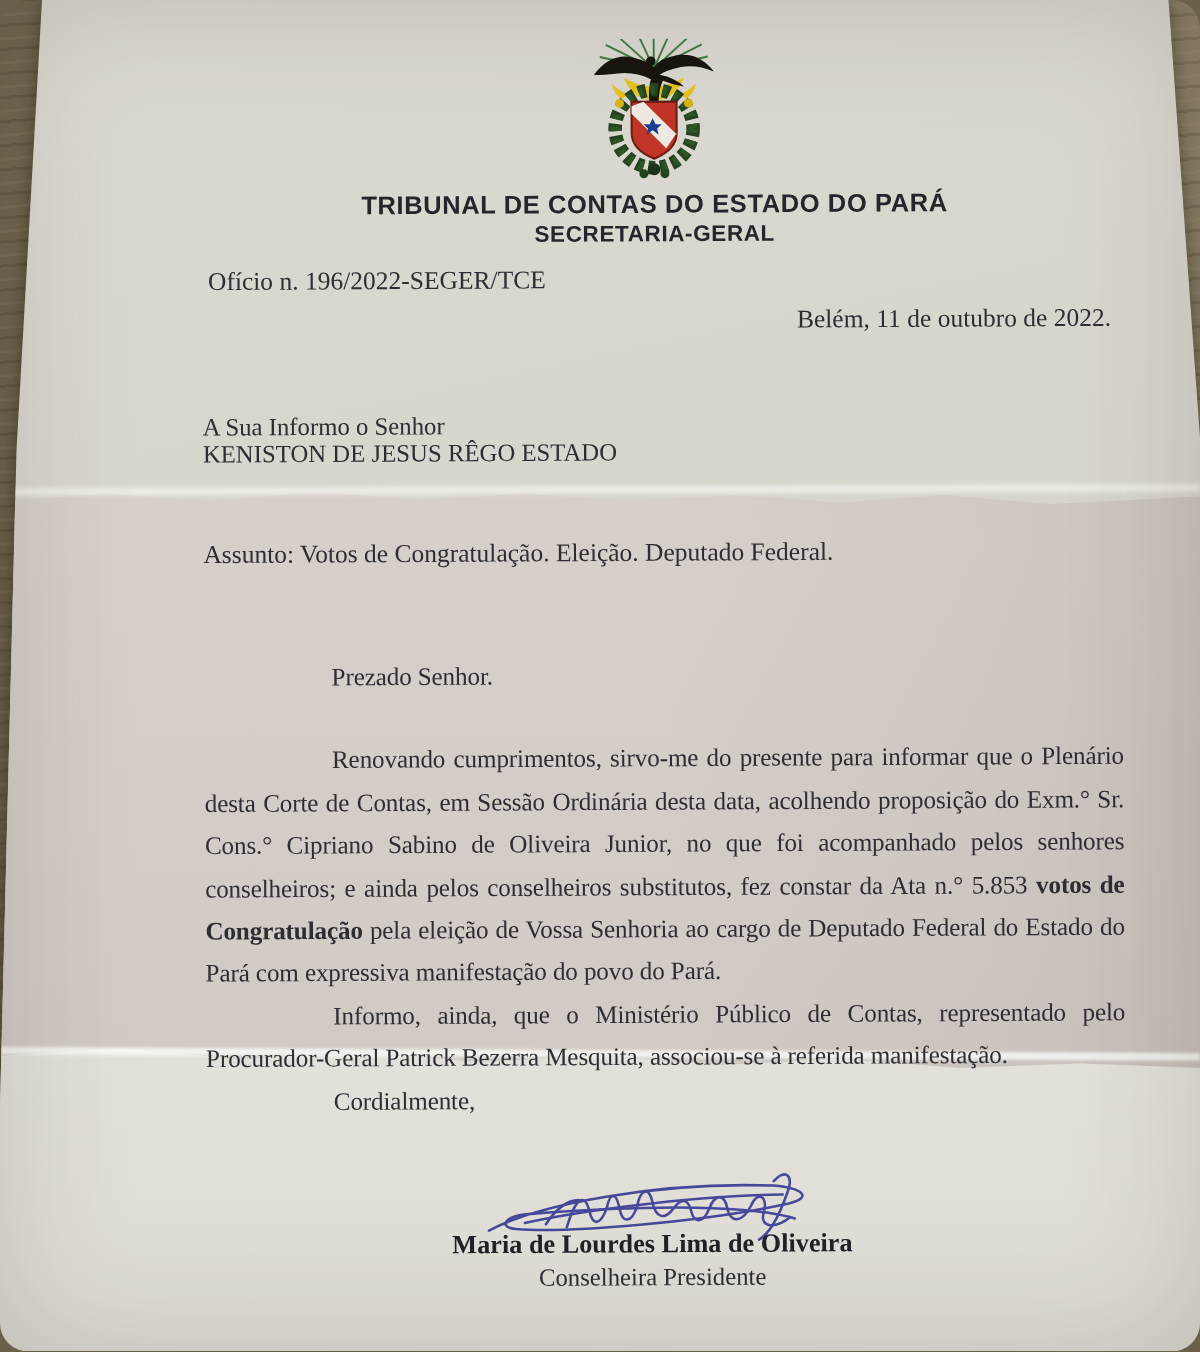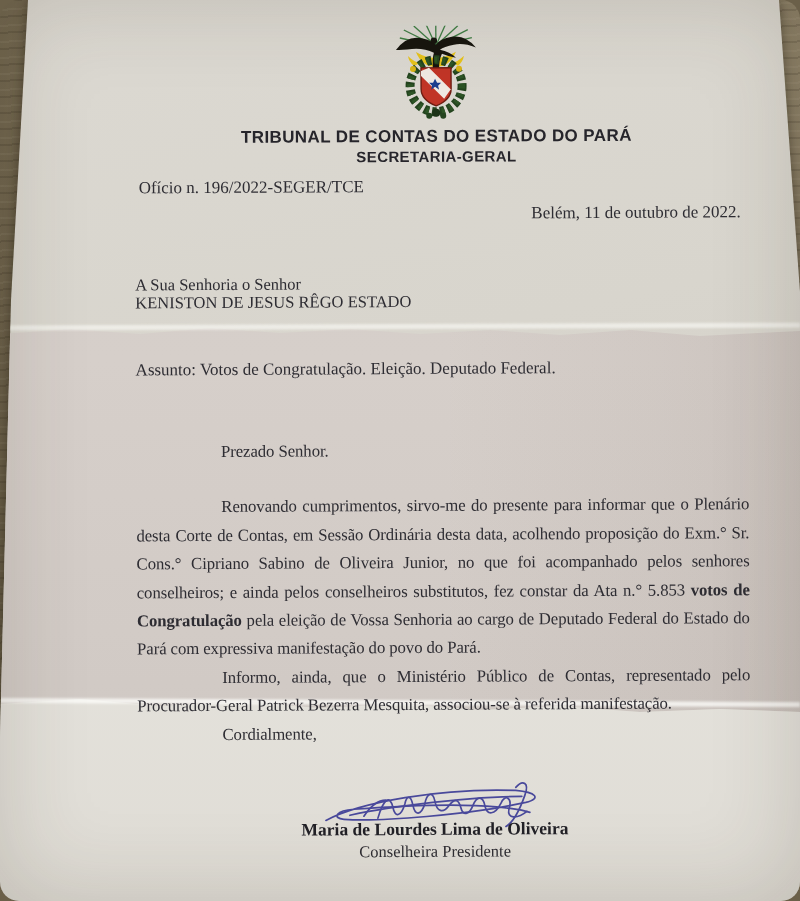--- a/index.html
+++ b/index.html
@@ -128,21 +128,21 @@
           <path d="M40,55 L42,59 L46,59 L43,62 L44,66 L40,63 L36,66 L37,62 L34,59 L38,59 Z" fill="#1c3f8f" transform="translate(1,-2)"></path>
         </svg>
 
         <div class="org-name">TRIBUNAL DE CONTAS DO ESTADO DO PARÁ</div>
         <div class="dept-name">SECRETARIA-GERAL</div>
 
         <div class="ref-line">Ofício n. 196/2022-SEGER/TCE</div>
         <div class="date-line">Belém, 11 de outubro de 2022.</div>
 
         <div class="addressee">
-          <div>A Sua Senhoria o Senhor</div>
+          <div>A Sua Informo o Senhor</div>
           <div>KENISTON DE JESUS RÊGO ESTADO</div>
         </div>
 
         <div class="subject">Assunto: Votos de Congratulação. Eleição. Deputado Federal.</div>
 
         <div class="flow">
           <p>Prezado Senhor.</p>
           <p class="just gap"><span>Renovando cumprimentos, sirvo-me do presente para informar que o Plenário desta Corte de Contas, em Sessão Ordinária desta data, acolhendo proposição do Exm.° Sr. Cons.° Cipriano Sabino de Oliveira Junior, no que foi acompanhado pelos senhores conselheiros; e ainda pelos conselheiros substitutos, fez constar da Ata n.° 5.853 </span><span class="b">votos de Congratulação</span><span> pela eleição de Vossa Senhoria ao cargo de Deputado Federal do Estado do Pará com expressiva manifestação do povo do Pará.</span></p>
           <p class="just">Informo, ainda, que o Ministério Público de Contas, representado pelo Procurador-Geral Patrick Bezerra Mesquita, associou-se à referida manifestação.</p>
           <p>Cordialmente,</p>

